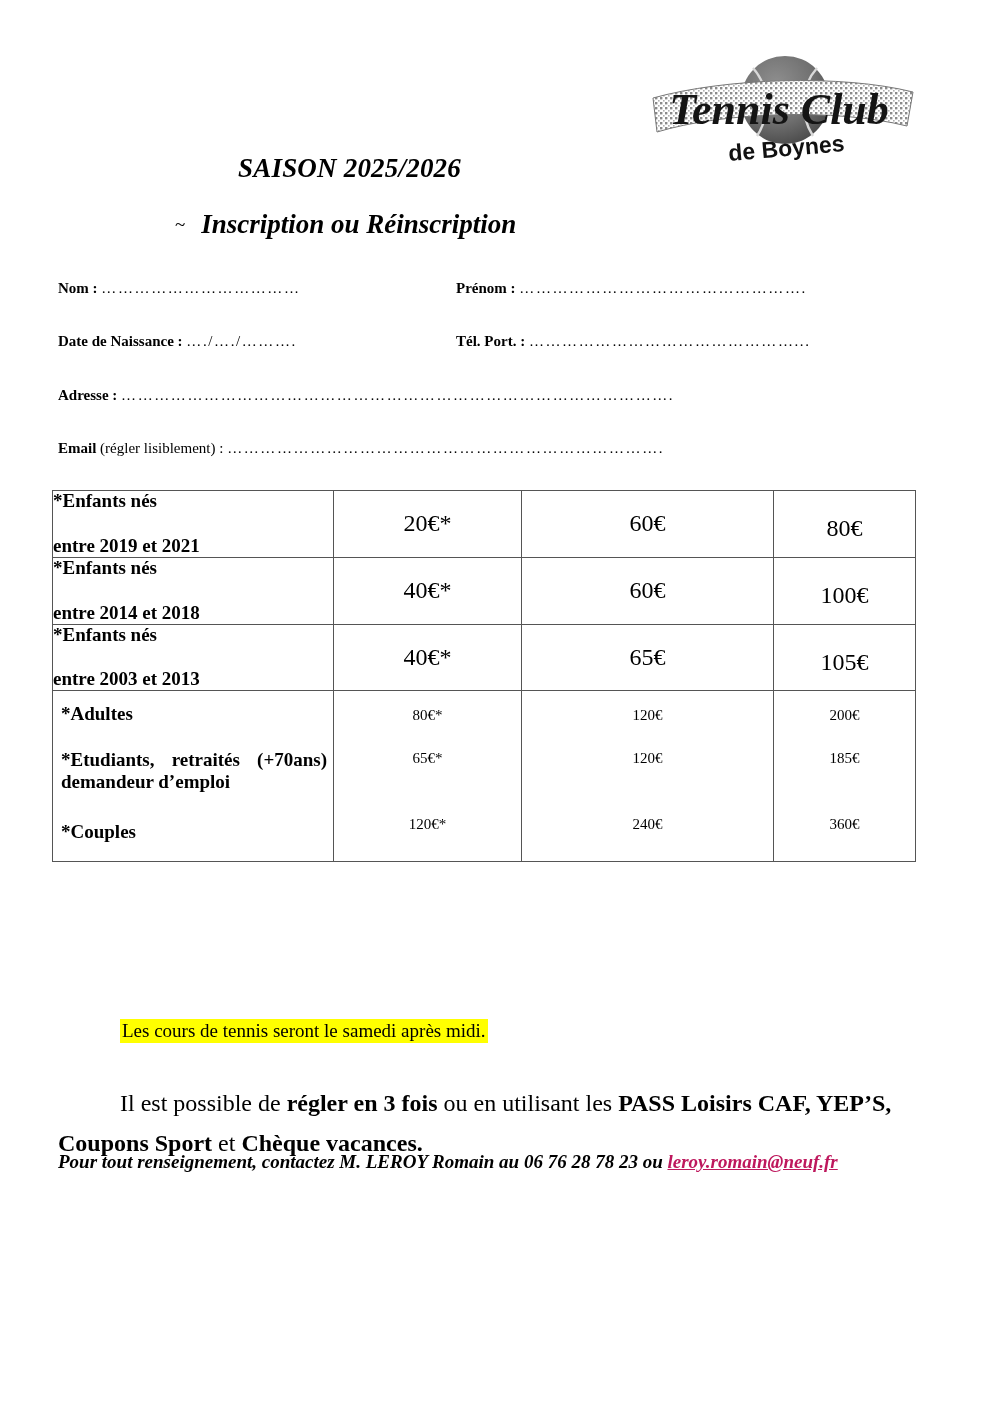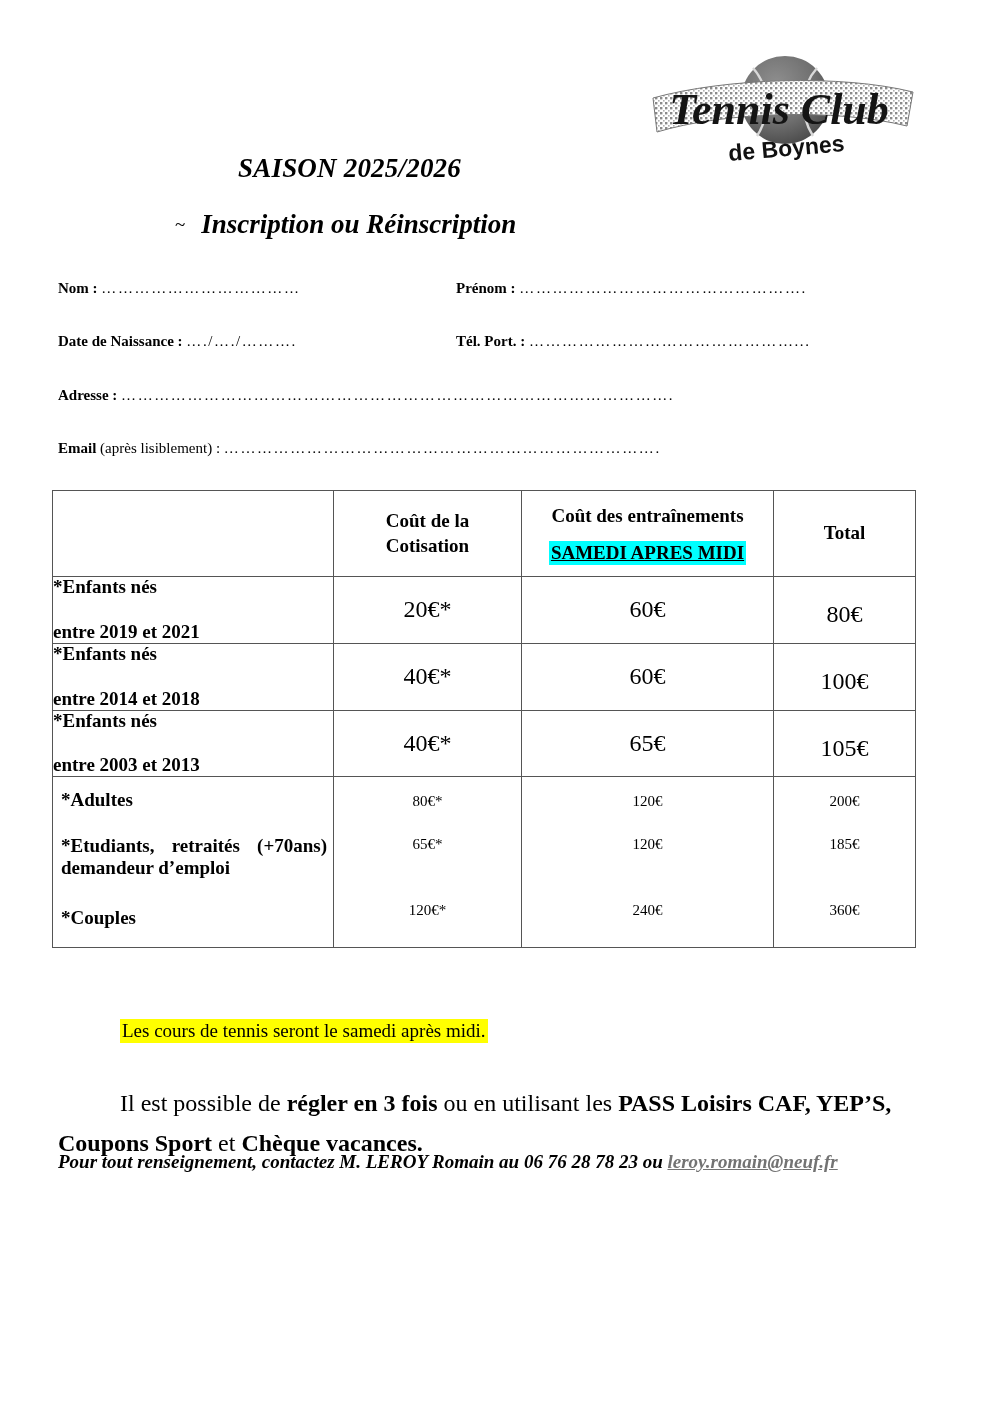--- a/index.html
+++ b/index.html
@@ -177,21 +177,21 @@
   .contact-line {
     position: absolute;
     left: 58px;
     top: 1151px;
     font-size: 19px;
     font-weight: bold;
     font-style: italic;
     white-space: nowrap;
   }
   .email-link {
-    color: #737373;
+    color: #be185d;
     text-decoration: underline;
     font-weight: bold;
     font-style: italic;
   }
 </style>
 </head>
 <body>
 
 <div class="logo-wrap">
   <svg class="logo-svg" viewBox="0 0 275 115" xmlns="http://www.w3.org/2000/svg">
@@ -240,44 +240,32 @@
 <div class="field-row" id="row-tel">
   <span class="flabel">Tél. Port. :</span>
   <span class="dots">…………………………………………...</span>
 </div>
 <div class="field-row" id="row-adresse">
   <span class="flabel">Adresse :</span>
   <span class="dots">……………………………………………………………………………………….</span>
 </div>
 <div class="field-row" id="row-email">
   <span class="flabel">Email</span>
-  <span class="flabel-reg">(après lisiblement) :</span>
+  <span class="flabel-reg">(régler lisiblement) :</span>
   <span class="dots">…………………………………………………………………….</span>
 </div>
 
 <table class="tarif-table">
   <colgroup>
     <col class="col-cat">
       <col class="col-cot">
       <col class="col-ent">
       <col class="col-tot">
   </colgroup>
   <tbody>
-    <tr>
-      <td class="hdr-cell empty"></td>
-      <td class="hdr-cell">
-        <span>Coût de la</span><br>
-        <span>Cotisation</span>
-      </td>
-      <td class="hdr-cell">
-        <span class="hdr-ent-line1">Coût des entraînements</span>
-        <span class="hl-cyan">SAMEDI APRES MIDI</span>
-      </td>
-      <td class="hdr-cell hdr-total">Total</td>
-    </tr>
 
     <tr>
       <td class="cat-cell">
         <div>*Enfants nés</div>
         <div class="cat-line-2">entre 2019 et 2021</div>
       </td>
       <td class="num-cell">20€*</td>
       <td class="num-cell">60€</td>
       <td class="num-cell"><span class="offset-down">80€</span></td>
     </tr>

